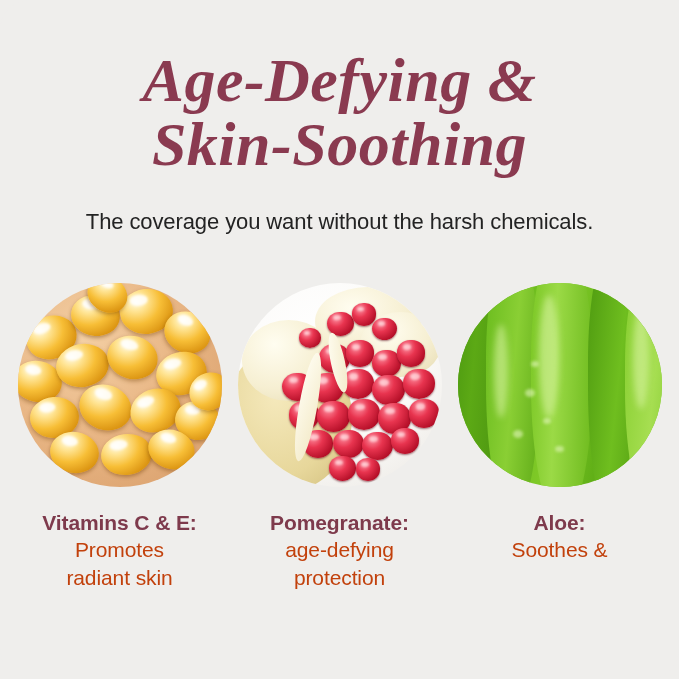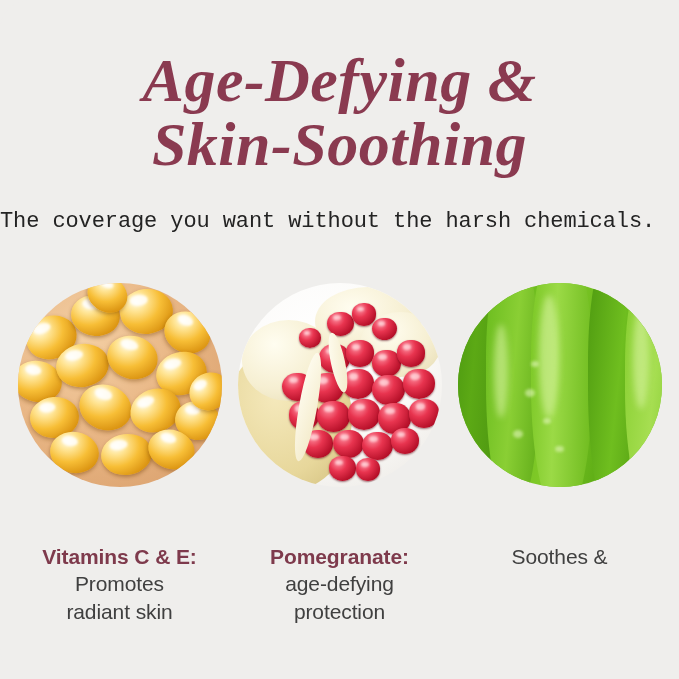--- a/index.html
+++ b/index.html
@@ -40,44 +40,42 @@
     display: block;
     white-space: nowrap;
   }
 
   
   .subheading {
     position: absolute;
     top: 208px;
     left: 0;
     width: 679px;
-    text-align: left;
+    text-align: center;
     font-size: 22px;
     line-height: 28px;
     color: #232323;
     letter-spacing: -0.1px;
-    font-family: Liberation Mono, monospace;
   }
 
   
   .columns {
     position: absolute;
     top: 283px;
     left: 0;
     width: 679px;
     display: flex;
     justify-content: center;
     gap: 16px;
   }
   .column {
     width: 204px;
     display: flex;
     flex-direction: column;
     align-items: center;
-    gap: 34px;
   }
 
   
   .circle {
     position: relative;
     width: 204px;
     height: 204px;
     border-radius: 50%;
     overflow: hidden;
     flex: none;
@@ -185,21 +183,21 @@
     font-size: 21px;
     font-weight: 700;
     line-height: 27px;
     color: #7E3A4C;
     letter-spacing: -0.1px;
   }
   .caption-body {
     display: block;
     font-size: 21px;
     line-height: 28px;
-    color: #404040;
+    color: #c2410c;
     letter-spacing: -0.1px;
   }
   .caption-body span {
     display: block;
   }
 </style>
 </head>
 <body>
 
 <div id="infographic">
@@ -303,20 +301,21 @@
         <div class="aloe-highlight" style="left:18%; top:20%; width:7%;  height:46%;"></div>
         <div class="aloe-highlight" style="left:86%; top:12%; width:8%;  height:50%;"></div>
 
         <div class="aloe-spot" style="left:33%; top:52%; width:5%; height:4%;"></div>
         <div class="aloe-spot" style="left:42%; top:66%; width:4%; height:3%;"></div>
         <div class="aloe-spot" style="left:27%; top:72%; width:5%; height:4%;"></div>
         <div class="aloe-spot" style="left:48%; top:80%; width:4%; height:3%;"></div>
         <div class="aloe-spot" style="left:36%; top:38%; width:4%; height:3%;"></div>
       </div>
       <div class="caption">
+        <span class="caption-label">Aloe:</span>
         <span class="caption-body">
           <span>Soothes &amp;</span>
         </span>
       </div>
     </div>
 
   </div>
 </div>
 
 </body></html>

